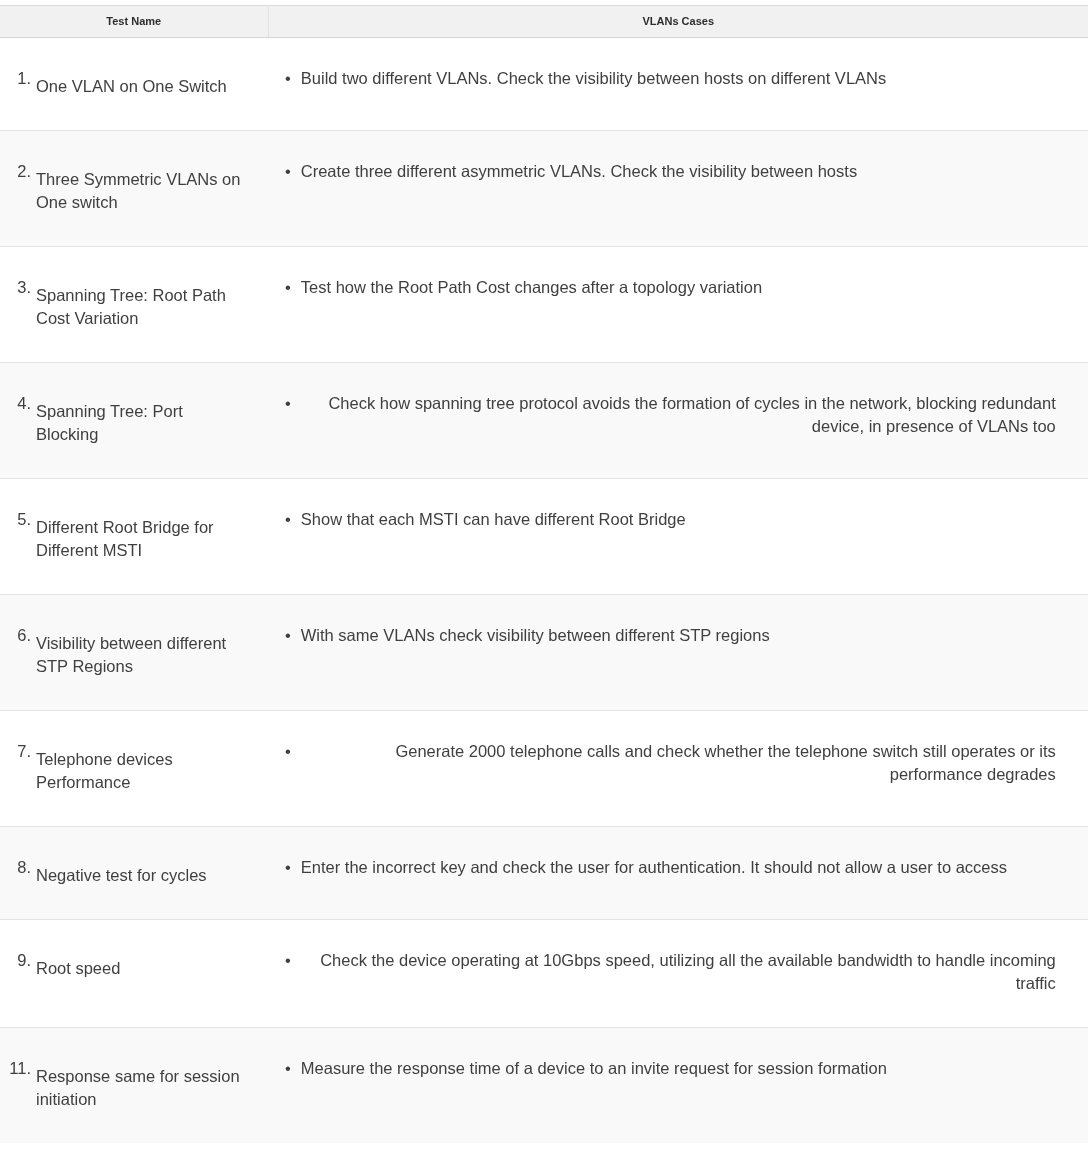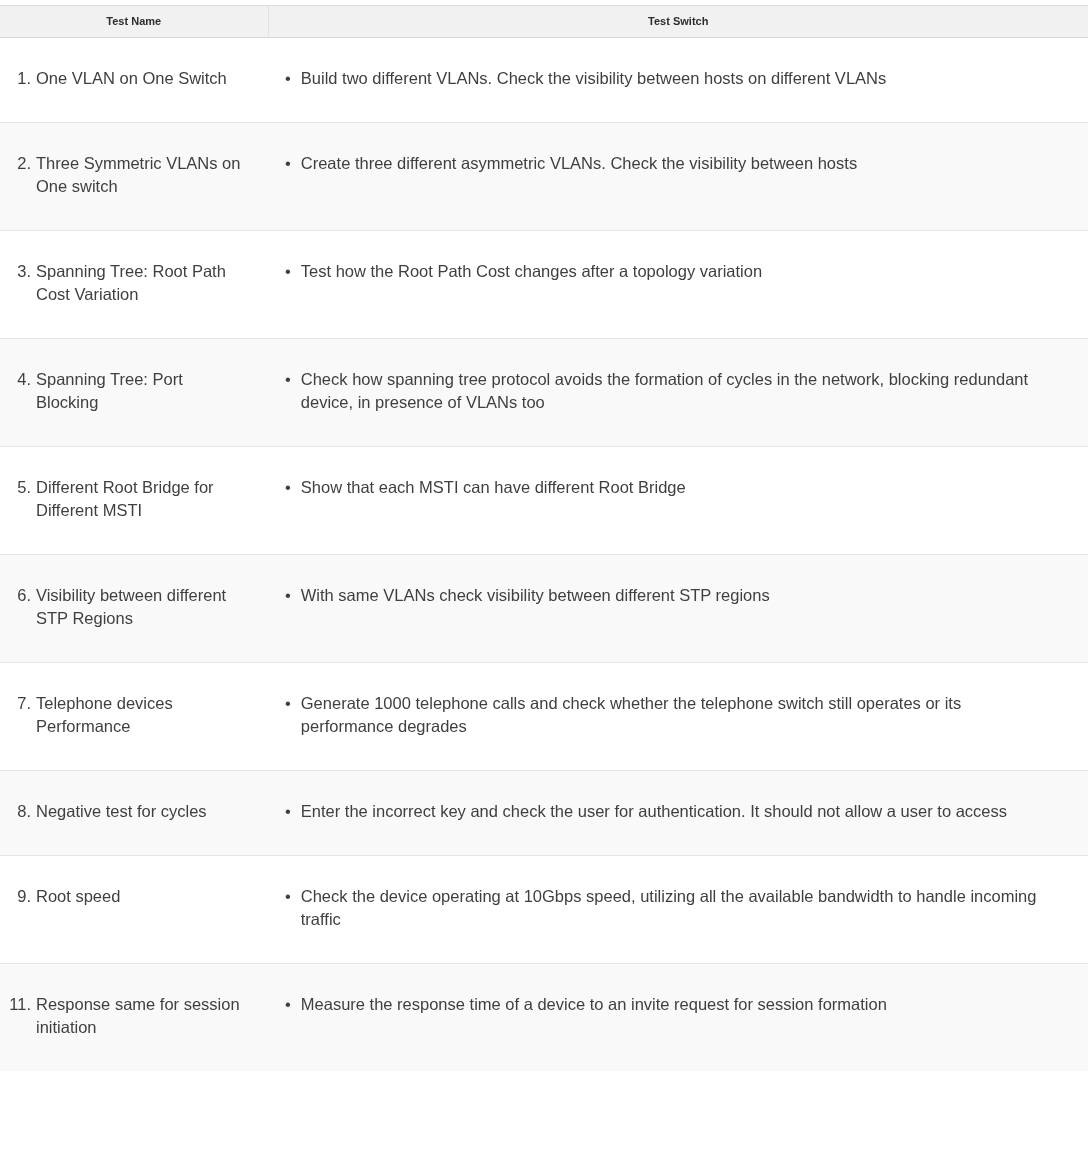--- a/index.html
+++ b/index.html
@@ -25,40 +25,40 @@
   thead th.th-name { border-right: 1px solid #e2e2e2; }
 
   tbody tr { background: #ffffff; }
   tbody tr:nth-child(even) { background: #f9f9f9; }
   tbody td { border-bottom: 1px solid #e4e4e4; vertical-align: top; padding-top: 29px; padding-bottom: 32px; }
   tbody tr:last-child td { border-bottom: none; }
 
   .name-cell { padding-left: 8px; padding-right: 6px; }
   .name-row { display: flex; font-size: 16.5px; line-height: 23px; }
   .num { flex: 0 0 23px; text-align: right; margin-right: 5px; }
-  .name { max-width: 210px; }
+  .name { max-width: 210px; margin-top: 8px; }
 
   .case-cell { padding-left: 17px; padding-right: 12px; }
   .case-item { display: flex; font-size: 16.5px; line-height: 23px; }
   .bullet { flex: 0 0 auto; margin-right: 10px; }
-  .case-text { max-width: 755px; }
+  .case-text { max-width: 755px; text-align: right; }
 </style>
 </head>
 <body>
 
 <div class="page">
   <table>
     <colgroup>
       <col class="col-name">
       <col class="col-cases">
     </colgroup>
     <thead>
       <tr>
         <th class="th-name">Test Name</th>
-        <th class="th-cases">Test Switch</th>
+        <th class="th-cases">VLANs Cases</th>
       </tr>
     </thead>
     <tbody id="table-body">
   <tr>
     <td class="name-cell">
       <div class="name-row">
         <span class="num">1.</span>
         <span class="name">One VLAN on One Switch</span>
       </div>
     </td>
@@ -148,21 +148,21 @@
   <tr>
     <td class="name-cell">
       <div class="name-row">
         <span class="num">7.</span>
         <span class="name">Telephone devices Performance</span>
       </div>
     </td>
     <td class="case-cell">
             <div class="case-item">
               <span class="bullet">•</span>
-              <span class="case-text">Generate 1000 telephone calls and check whether the telephone switch still operates or its performance degrades</span>
+              <span class="case-text">Generate 2000 telephone calls and check whether the telephone switch still operates or its performance degrades</span>
             </div>
           </td>
   </tr>
 
   <tr>
     <td class="name-cell">
       <div class="name-row">
         <span class="num">8.</span>
         <span class="name">Negative test for cycles</span>
       </div>

